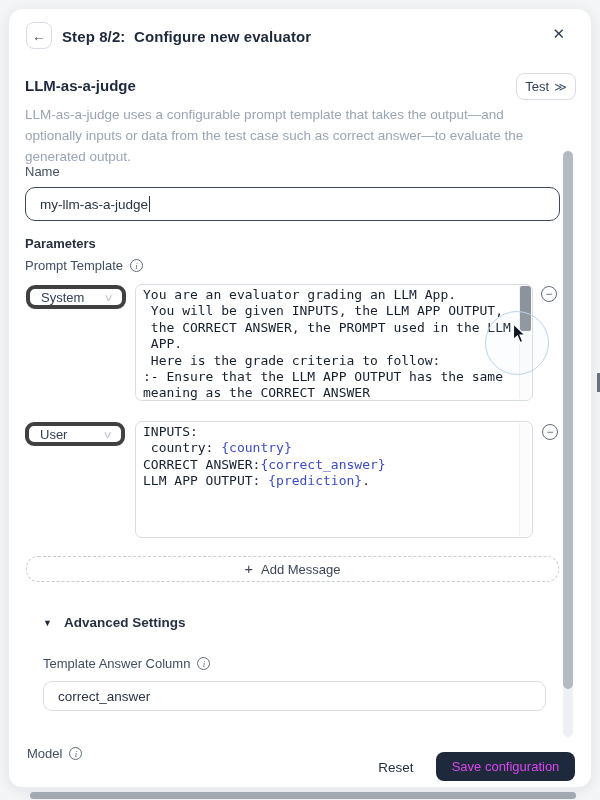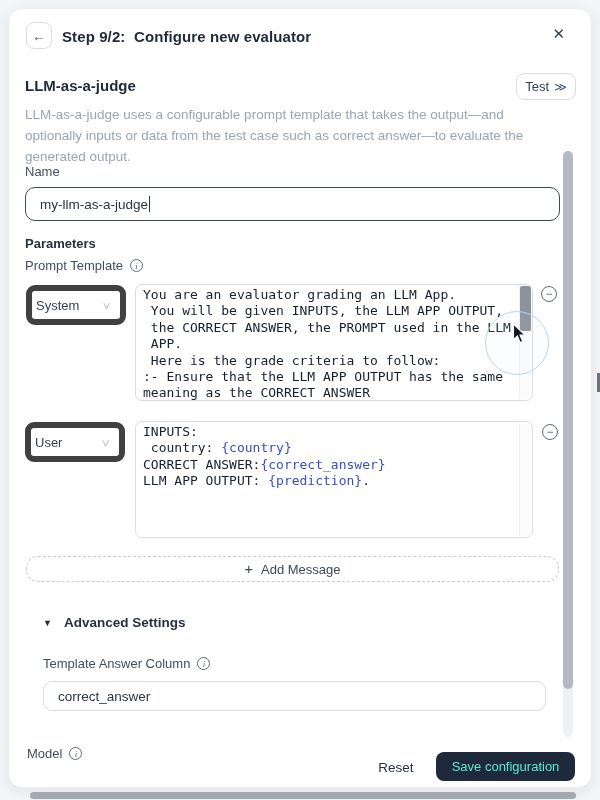--- a/index.html
+++ b/index.html
@@ -57,24 +57,24 @@
   .params-label { position:absolute; left:16px; top:227px; font-size:13px; font-weight:700; color:#27303f; }
   .label-row { position:absolute; display:flex; align-items:center; gap:7px; }
   .prompt-template-row { left:16px; top:249px; }
   .info-icon {
     width:13px; height:13px; border:1.1px solid #5f6b79; border-radius:50%;
     display:inline-flex; align-items:center; justify-content:center;
     font-size:9px; color:#5f6b79; font-family:"Liberation Serif", serif; font-style:italic;
   }
   
   .role-select {
-    position:absolute; width:100px; height:40px;
-    border:6px solid #404040; border-radius:9px; background:#fff;
+    position:absolute; width:100px; height:24px;
+    border:4px solid #404040; border-radius:9px; background:#fff;
     display:flex; align-items:center; justify-content:space-between;
-    padding:0 10px 0 4px; font-size:13px; color:#334155; cursor:pointer;
+    padding:0 10px 0 11px; font-size:13px; color:#334155; cursor:pointer;
   }
   .role-select .dd-chev { font-size:10px; color:#c3cbd5; transform:scaleX(1.4); }
   .role-select.sys { left:17px; top:276px; }
   .role-select.usr { left:16px; top:413px; }
   .msg-box {
     position:absolute; width:398px; height:117px;
     border:1px solid #d8dde3; border-radius:7px; background:#fff;
     overflow:hidden;
   }
   .msg-box.sys { left:126px; top:275px; }
@@ -126,39 +126,39 @@
   }
   .model-label-row { left:18px; top:705px;margin-top:32px; }
   
   .reset-btn {
     position:absolute; left:361px; top:747px; width:52px; height:22px;
     background:transparent; border:none; font-size:13.5px; color:#27303f;
     text-align:center; cursor:pointer; font-family:inherit;
   }
   .save-btn {
     position:absolute; left:427px; top:743px; width:139px; height:29px;
-    background:#1e293b; color:#5eead4; border:none; border-radius:8px;
+    background:#1e293b; color:#d946ef; border:none; border-radius:8px;
     font-size:13px; cursor:pointer; font-family:inherit;
   }
   
   .modal-scroll-track { position:absolute; left:554px; top:142px; width:10px; height:586px; background:#eef0f3; border-radius:5px; }
   .modal-scroll-thumb { position:absolute; left:554px; top:142px; width:10px; height:538px; background:#b4bac2; border-radius:5px; cursor:pointer; }
   
   .page-hscrollbar { position:absolute; left:30px; top:792px; width:546px; height:7px; background:#a3a9b1; border-radius:4px; cursor:pointer; }
   .page-vscroll-fragment { position:absolute; left:597px; top:373px; width:3px; height:19px; background:#68727f; }
 </style>
 </head>
 <body>
 
 <div class="modal">
 
   <div class="back-btn">
     <span>←</span>
   </div>
-  <div class="modal-title">Step 9/2:  Configure new evaluator</div>
+  <div class="modal-title">Step 8/2:  Configure new evaluator</div>
   <div class="close-btn">✕</div>
 
   <div class="judge-title">LLM-as-a-judge</div>
   <div class="test-btn">
     <span>Test</span>
     <span class="chev">≫</span>
   </div>
   <div class="judge-desc">LLM-as-a-judge uses a configurable prompt template that takes the output—and optionally inputs or data from the test case such as correct answer—to evaluate the generated output.</div>
 
   <div class="field-label name-label">Name</div>

